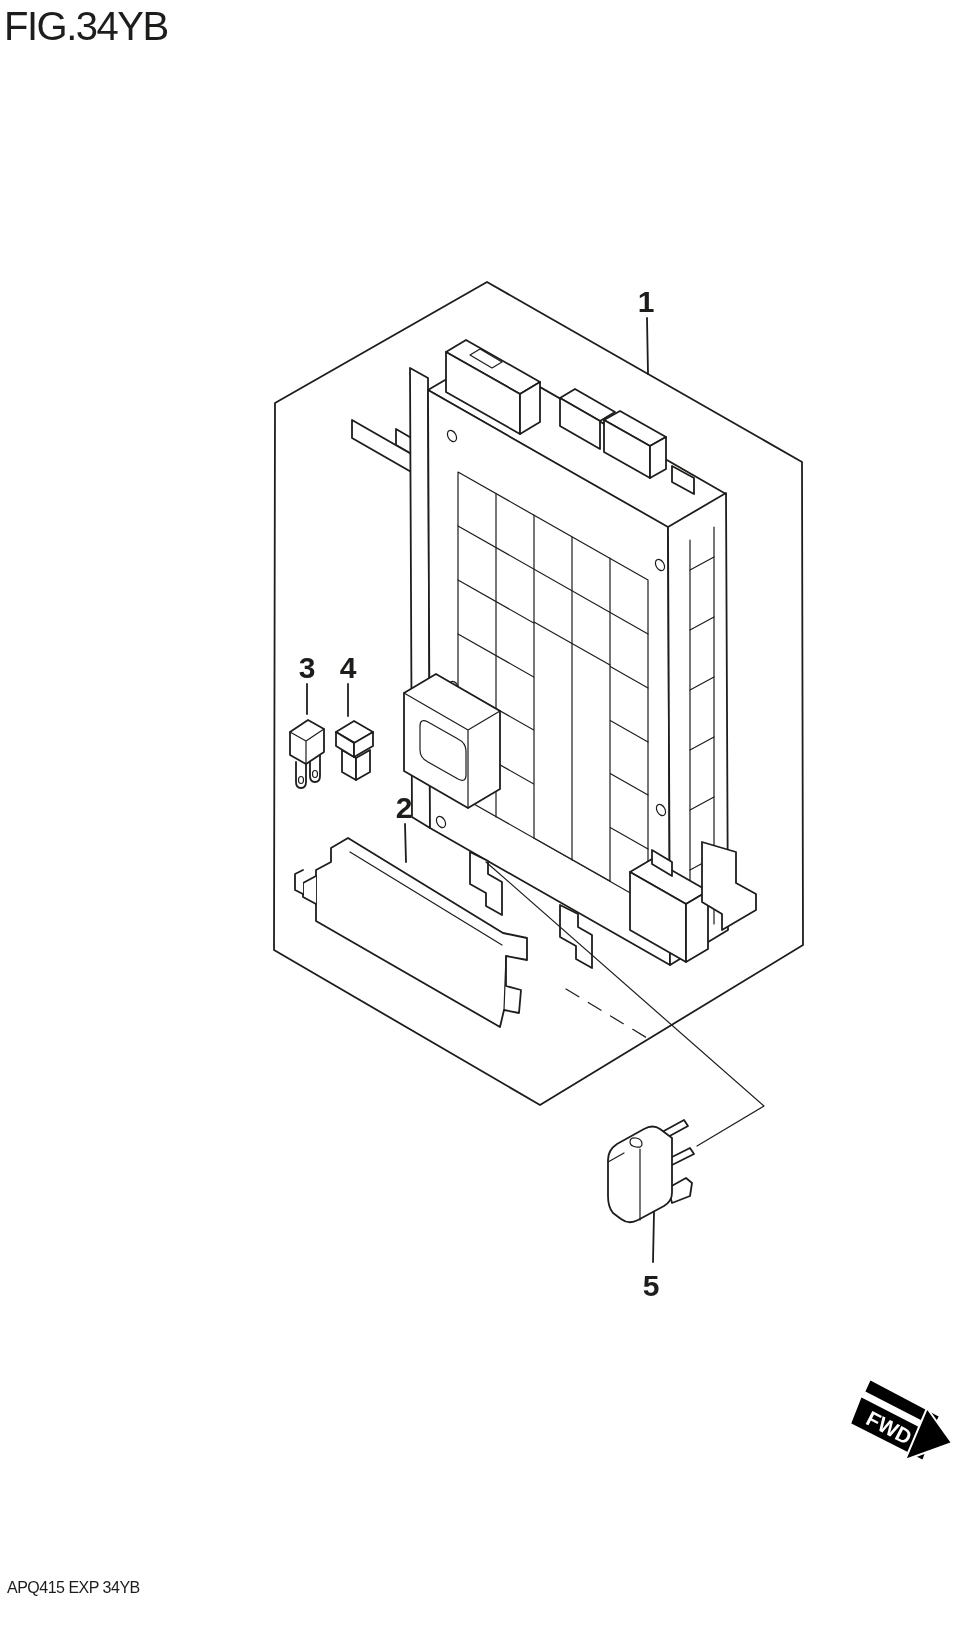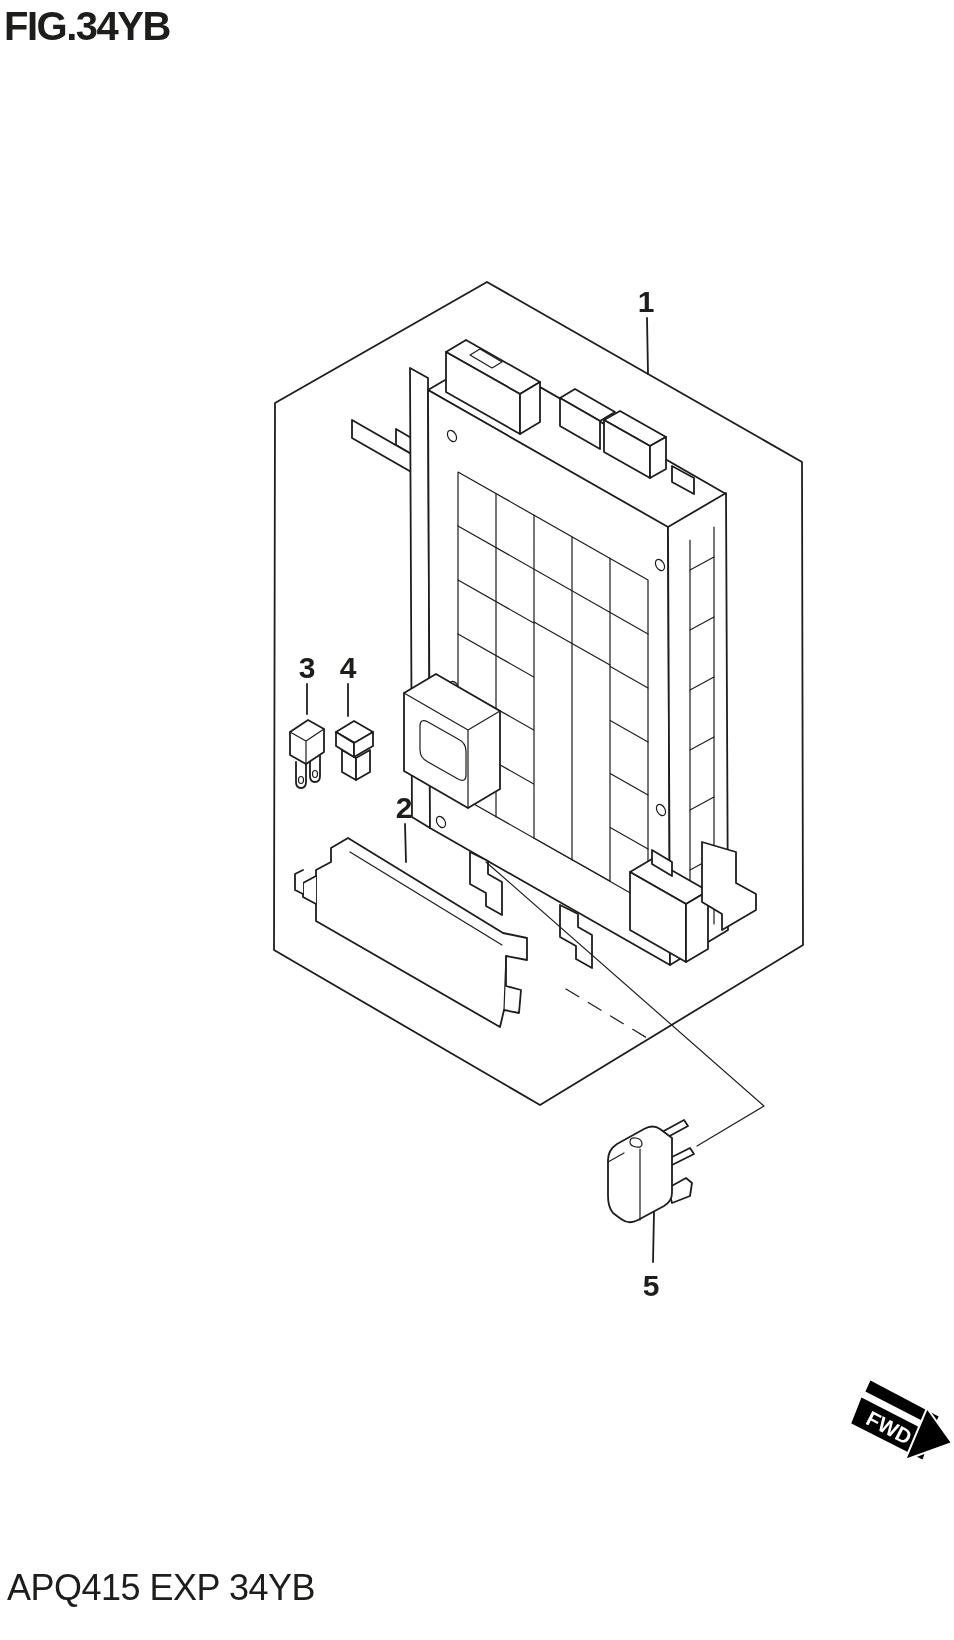--- a/index.html
+++ b/index.html
@@ -5,26 +5,26 @@
   html,body{
     margin:0;padding:0;
     width:954px;height:1640px;
     background:#ffffff;
     font-family:"Liberation Sans", sans-serif;
     overflow:hidden;
     position:relative;
   }
   .fig-title{
     position:absolute;left:4px;top:4px;
-    font-size:40px;font-weight:700;letter-spacing:-1.5px;
+    font-size:40px;font-weight:400;letter-spacing:-1.5px;
     color:#1d1d1b;white-space:nowrap;
   }
   .footer{
     position:absolute;left:7px;top:1571px;
-    color:#1d1d1b;font-size:36px;font-weight:500;
+    color:#1d1d1b;font-size:16px;font-weight:500;
     line-height:33px;letter-spacing:-0.5px;white-space:nowrap;
   }
   svg{position:absolute;left:0;top:0;}
   .ln{fill:none;stroke:#1d1d1b;stroke-width:1.8;stroke-linejoin:round;stroke-linecap:round;}
   .lnw{fill:#ffffff;stroke:#1d1d1b;stroke-width:1.8;stroke-linejoin:round;stroke-linecap:round;}
   .thin{fill:none;stroke:#1d1d1b;stroke-width:1.2;stroke-linejoin:round;stroke-linecap:round;}
   .callout{font-size:30px;font-weight:600;fill:#1d1d1b;text-anchor:middle;}
   .fwd-black{fill:#000;stroke:#fff;stroke-width:2;}
   .fwd-text{font-size:21px;font-weight:bold;fill:#fff;text-anchor:middle;}
 </style>

